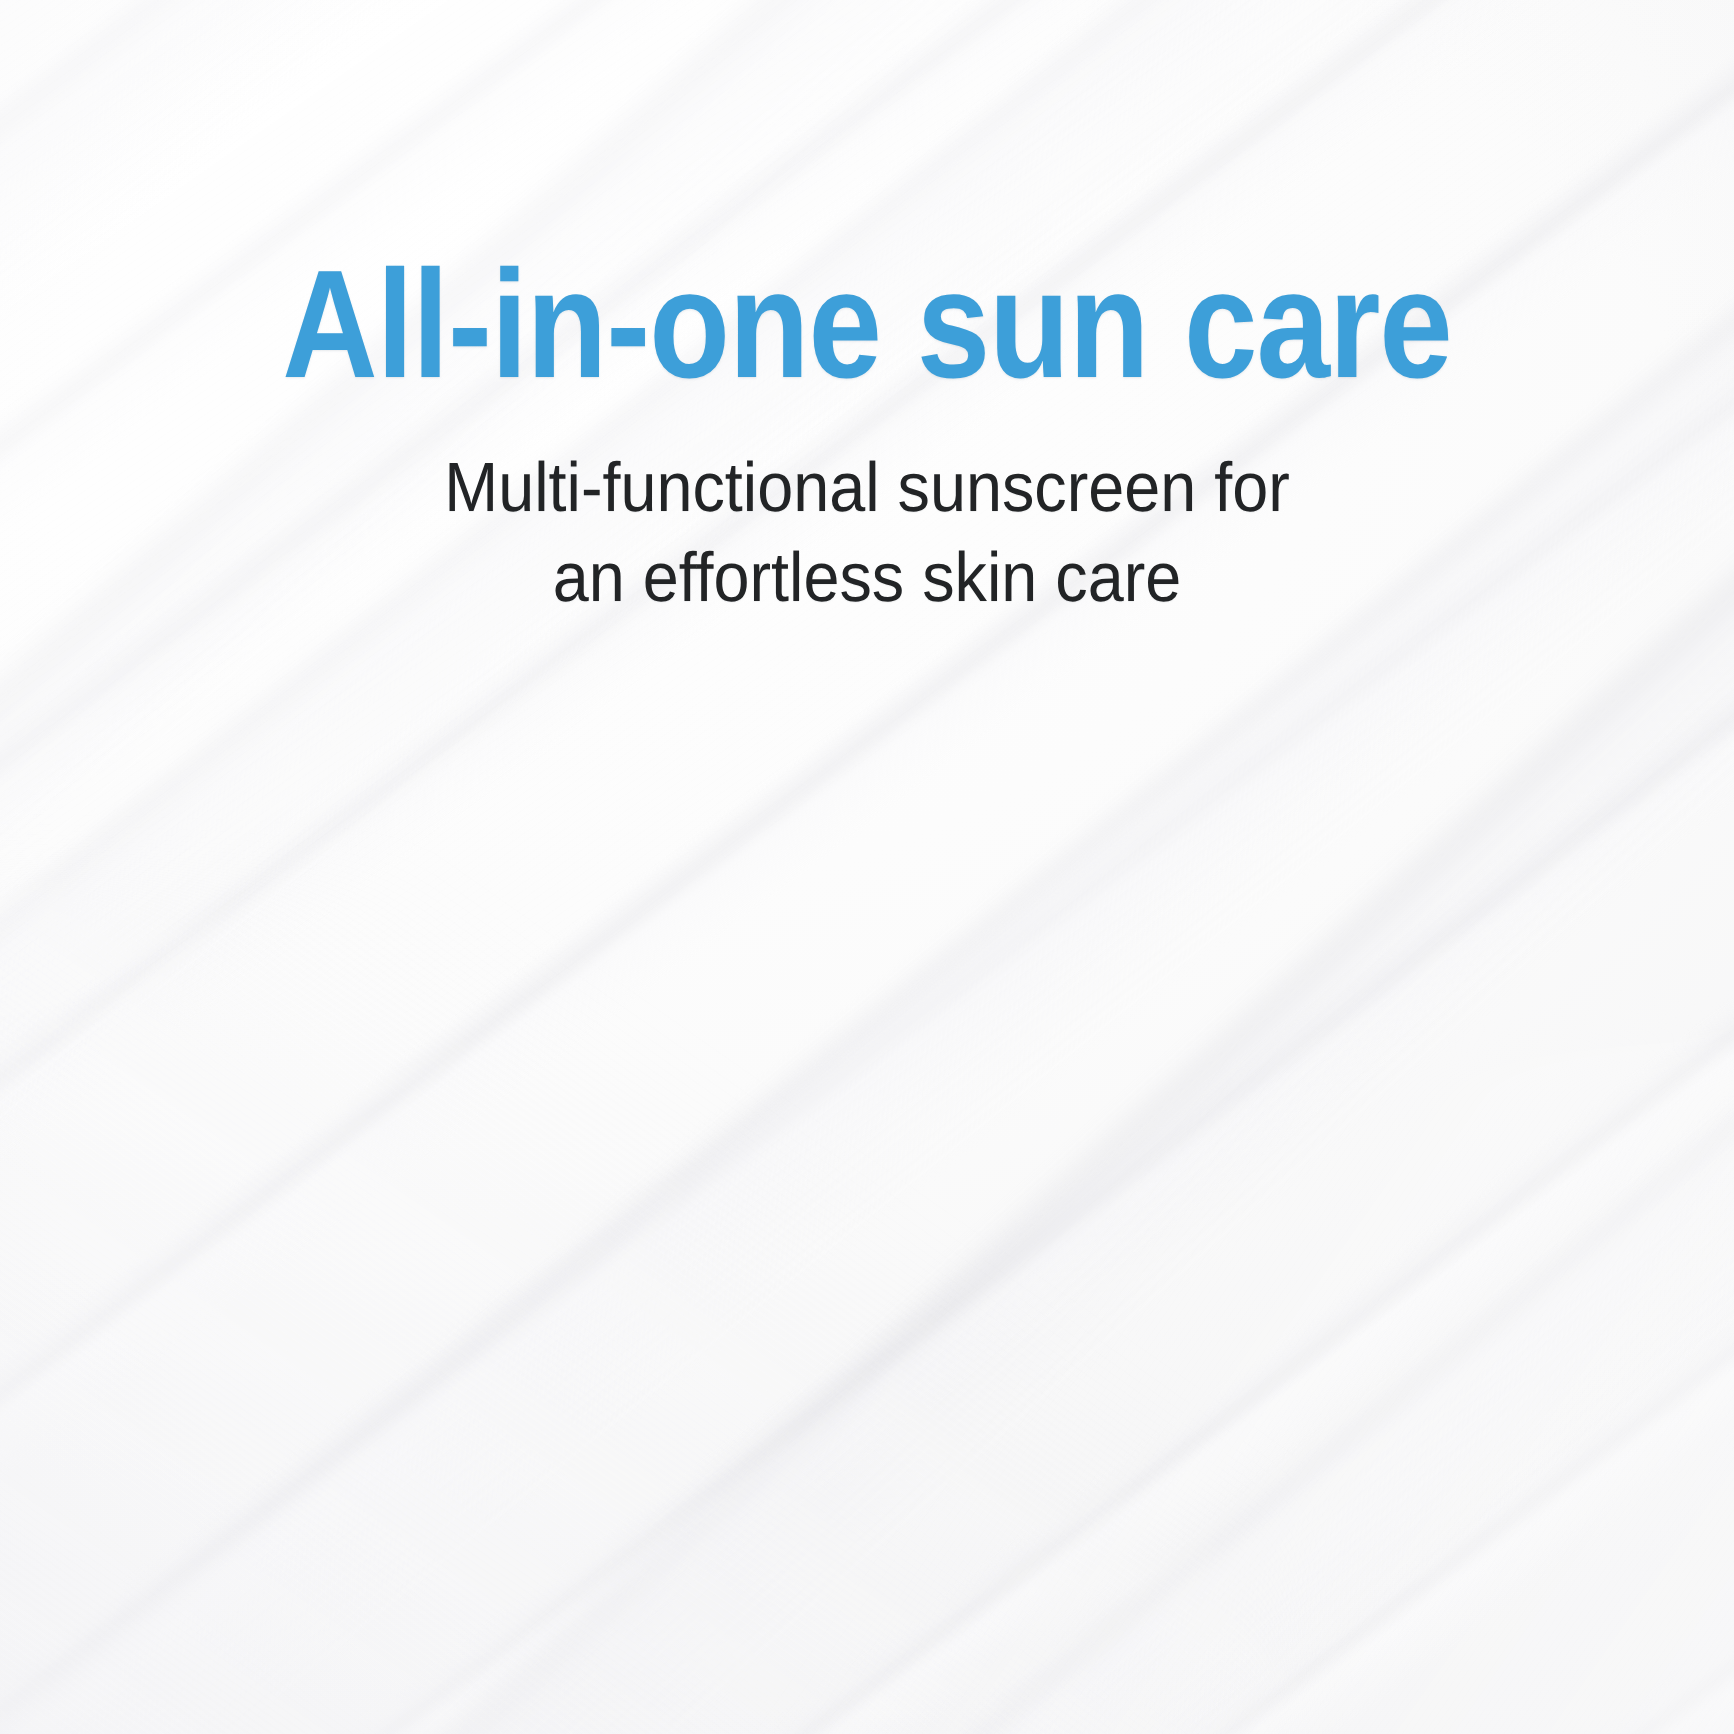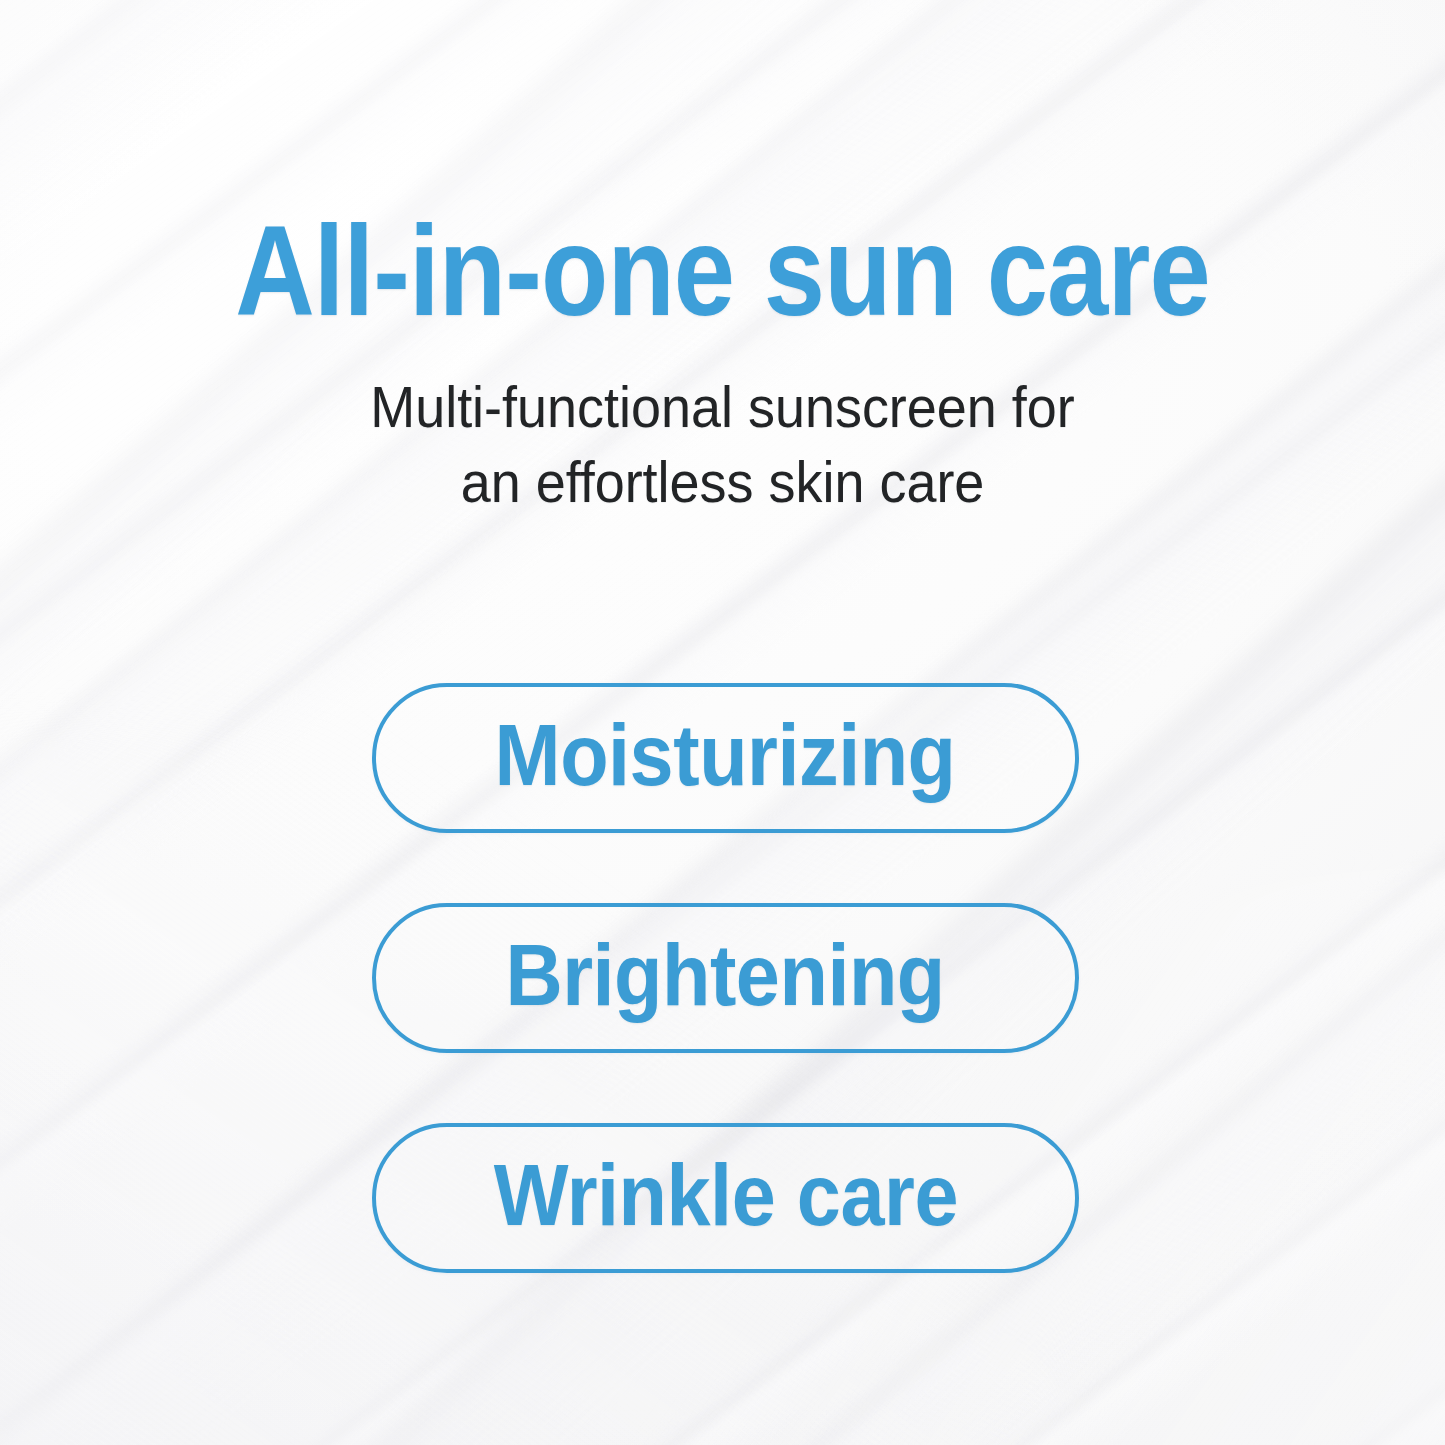--- a/index.html
+++ b/index.html
@@ -207,29 +207,14 @@
 
   <div class="content">
 
     <div class="headline" style="color: rgb(61, 159, 217);">All-in-one sun care</div>
 
     <div class="subtitle" style="color: rgb(34, 36, 38);">
       <div>Multi-functional sunscreen for</div>
       <div>an effortless skin care</div>
     </div>
 
-    <div class="pills">
-
-      <div class="pill" style="border-color: rgb(59, 156, 212);">
-        <span class="pill-label" style="color: rgb(59, 156, 212);">Moisturizing</span>
-      </div>
-
-      <div class="pill" style="border-color: rgb(59, 156, 212);">
-        <span class="pill-label" style="color: rgb(59, 156, 212);">Brightening</span>
-      </div>
-
-      <div class="pill" style="border-color: rgb(59, 156, 212);">
-        <span class="pill-label" style="color: rgb(59, 156, 212);">Wrinkle care</span>
-      </div>
-
-    </div>
   </div>
 </div>
 
 </body></html>

